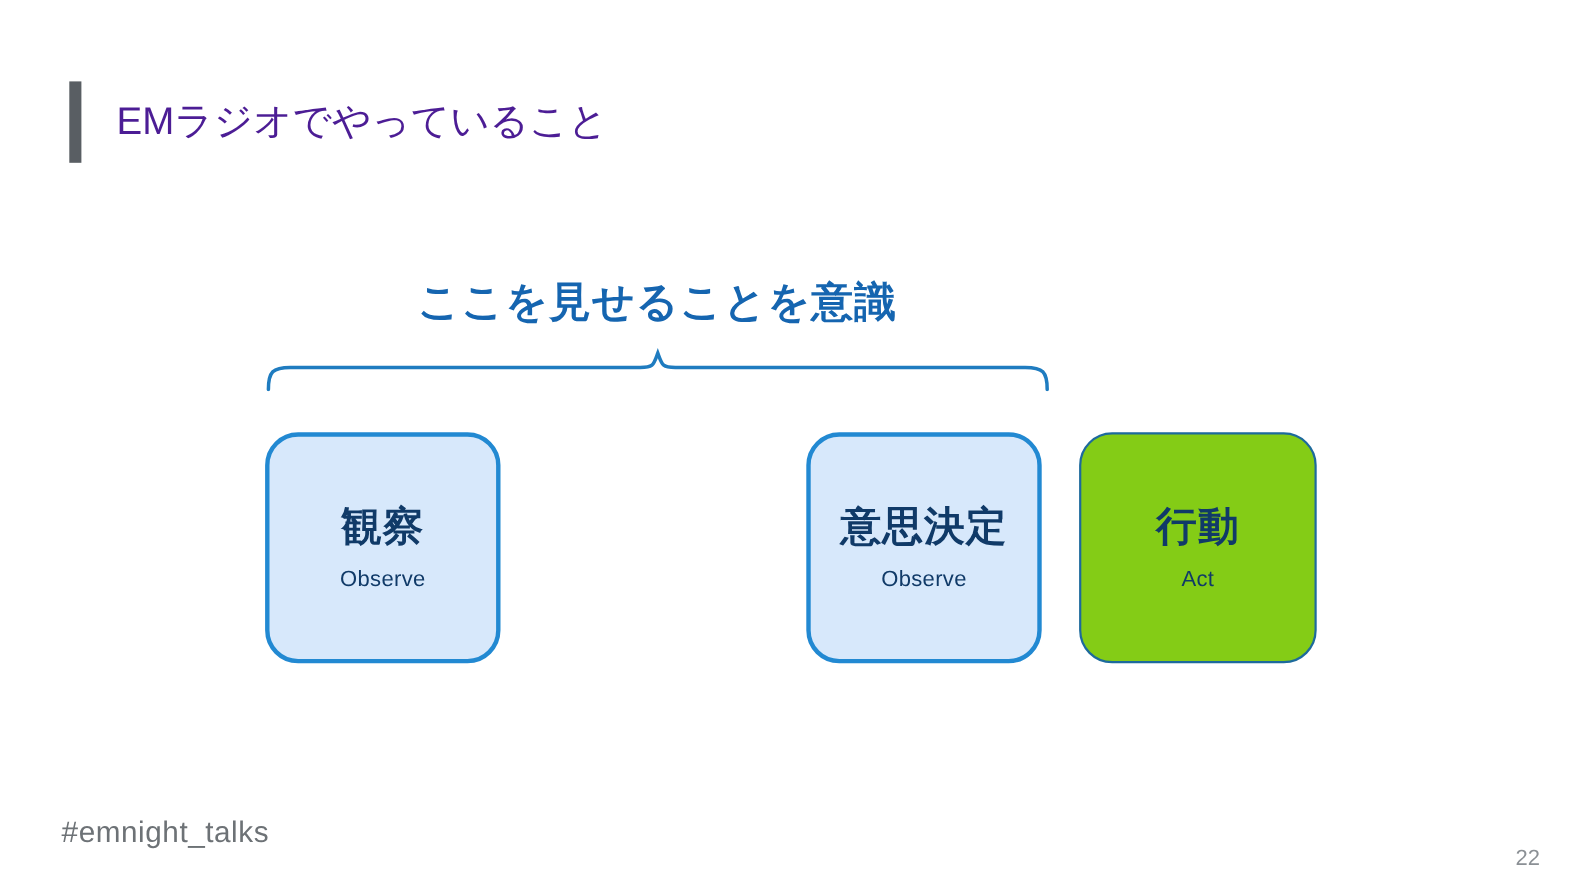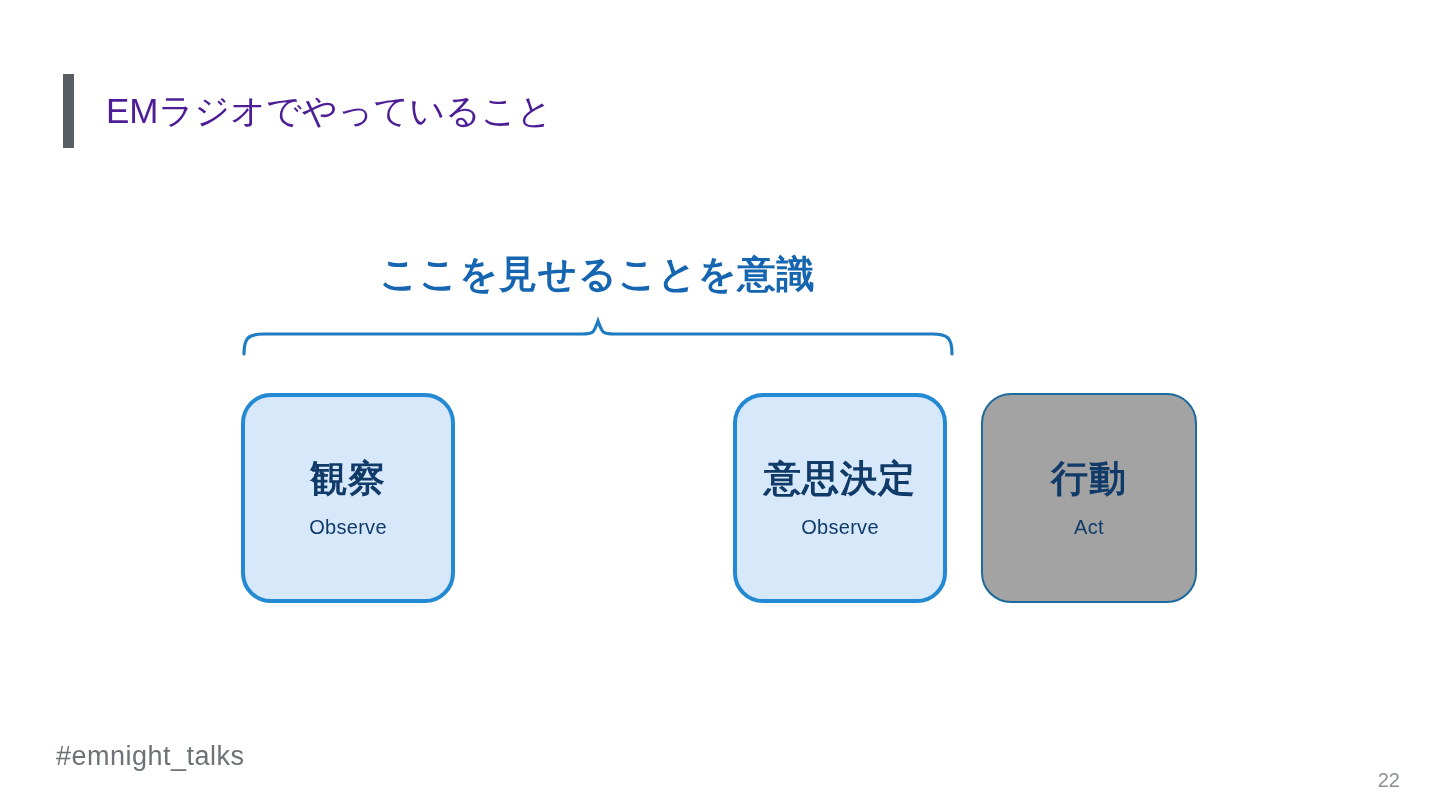--- a/index.html
+++ b/index.html
@@ -92,21 +92,21 @@
     flex-direction: column;
     align-items: center;
     justify-content: center;
     margin-top: 36px;
   }
   .ooda-box.active {
     background: #d7e8fb;
     border: 4px solid #2289d2;
   }
   .ooda-box.muted {
-    background: #a3a3a3;
+    background: #84cc16;
     border: 2px solid #1d6a9c;
   }
   .box-1 { left: 0px; }
   .box-2 { left: 247px; }
   .box-3 { left: 492px; justify-content: center; }
   .box-4 { left: 740px; width: 216px; }
 
   .box-jp {
     font-size: 37px;
     font-weight: bold;

